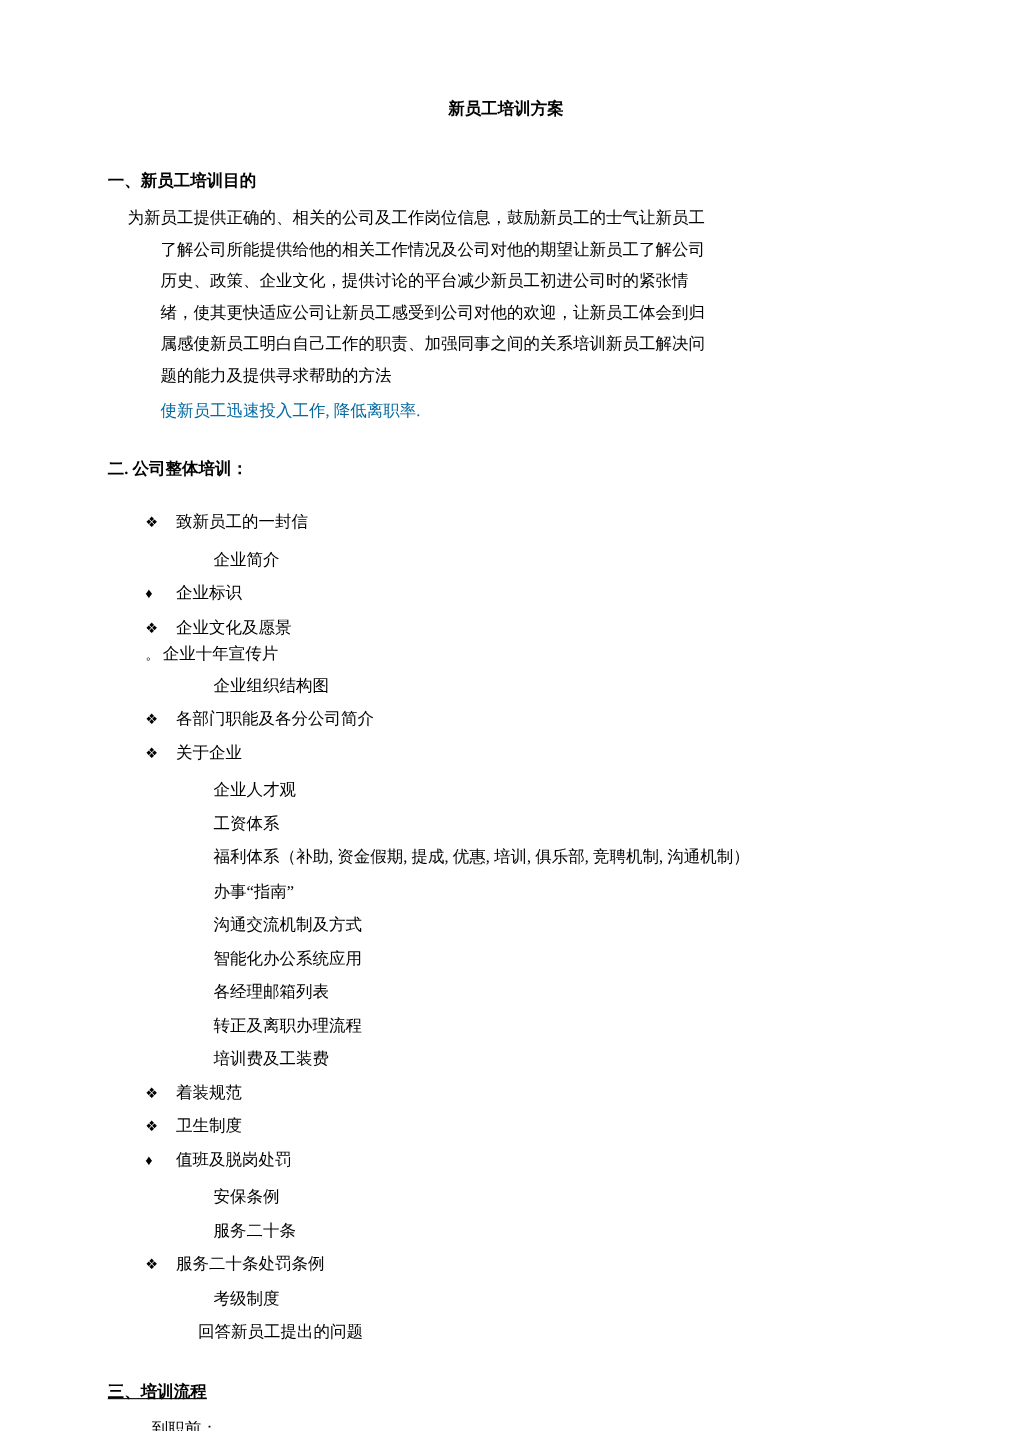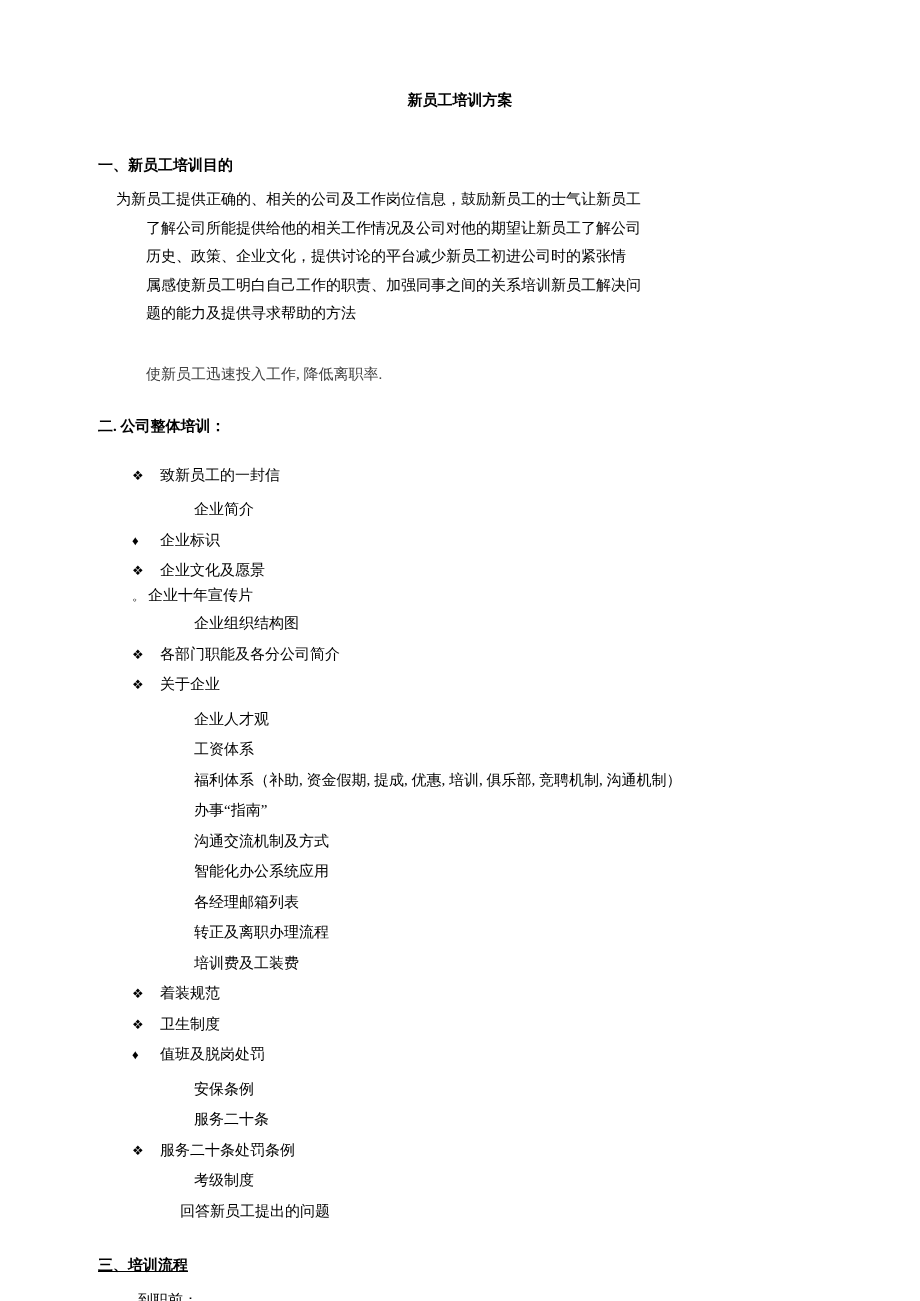--- a/index.html
+++ b/index.html
@@ -25,27 +25,27 @@
     font-size: 15px;
   }
   .h1 {
     font-weight: bold;
     margin-bottom: 6px;
     font-size: 15px;
   }
   .para {
     margin-left: 18px;
     margin-right: 8px;
-    margin-bottom: 32px;
+    margin-bottom: 4px;
     text-align: justify;
   }
   .para .first-line { display: block; }
   .para .rest-line { display: block; margin-left: 30px; }
   .red {
-    color: #404040;
+    color: #0369a1;
     margin-left: 48px;
     margin-bottom: 24px;
   }
   .section-gap { margin-top: 22px; }
   .bullet-list { margin-left: 34px; margin-top: 20px; }
   .bullet-row { display: flex; align-items: baseline; margin-bottom: 2px; }
   .bullet-row .mark { width: 28px; flex-shrink: 0; font-size: 13px; }
   .bullet-row .txt { flex: 1; }
   .sub-indent { margin-left: 62px; margin-bottom: 2px; }
   .sub-indent2 { margin-left: 48px; margin-bottom: 2px; }
@@ -58,20 +58,21 @@
 
 <div class="page">
 
   <div class="title">新员工培训方案</div>
 
   <div class="h1">一、新员工培训目的</div>
   <div class="para">
     <span class="first-line">为新员工提供正确的、相关的公司及工作岗位信息，鼓励新员工的士气让新员工</span>
     <span class="rest-line">了解公司所能提供给他的相关工作情况及公司对他的期望让新员工了解公司</span>
     <span class="rest-line">历史、政策、企业文化，提供讨论的平台减少新员工初进公司时的紧张情</span>
+    <span class="rest-line">绪，使其更快适应公司让新员工感受到公司对他的欢迎，让新员工体会到归</span>
     <span class="rest-line">属感使新员工明白自己工作的职责、加强同事之间的关系培训新员工解决问</span>
     <span class="rest-line">题的能力及提供寻求帮助的方法</span>
   </div>
   <div class="red">使新员工迅速投入工作, 降低离职率.</div>
 
   <div class="h1 section-gap">二. 公司整体培训：</div>
 
   <div class="bullet-list">
     <div class="bullet-row">
       <span class="mark">❖</span>

